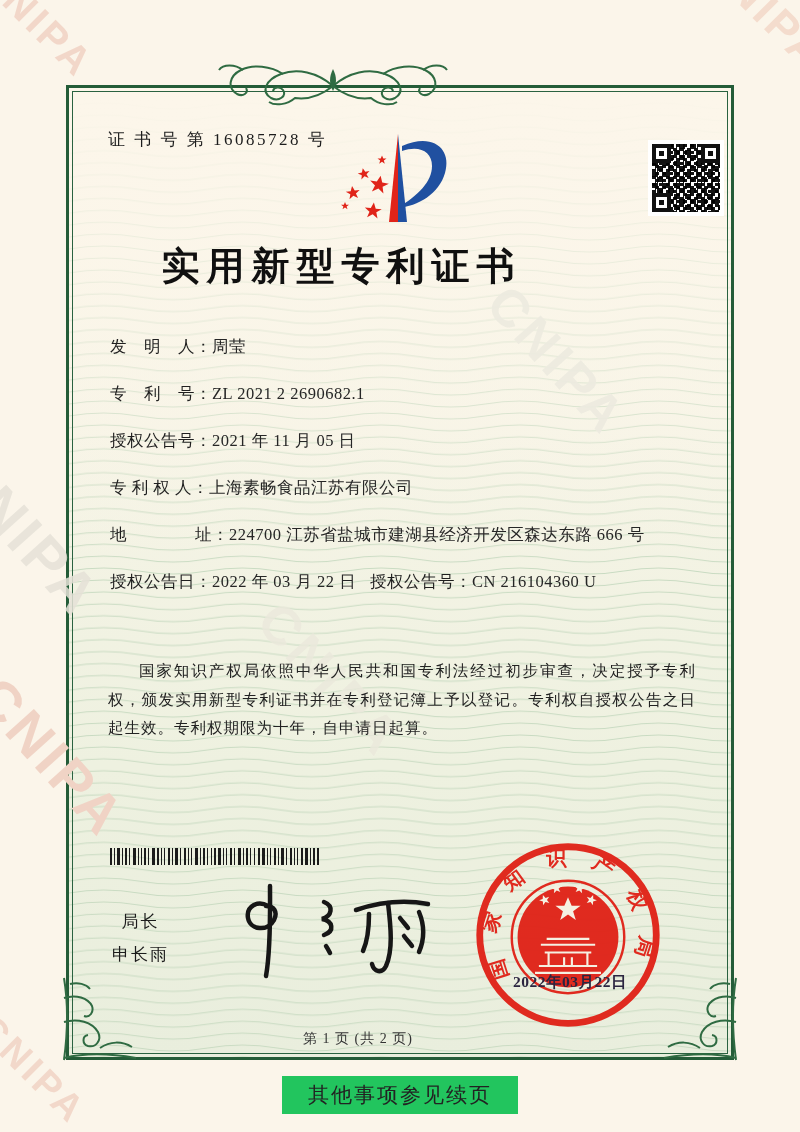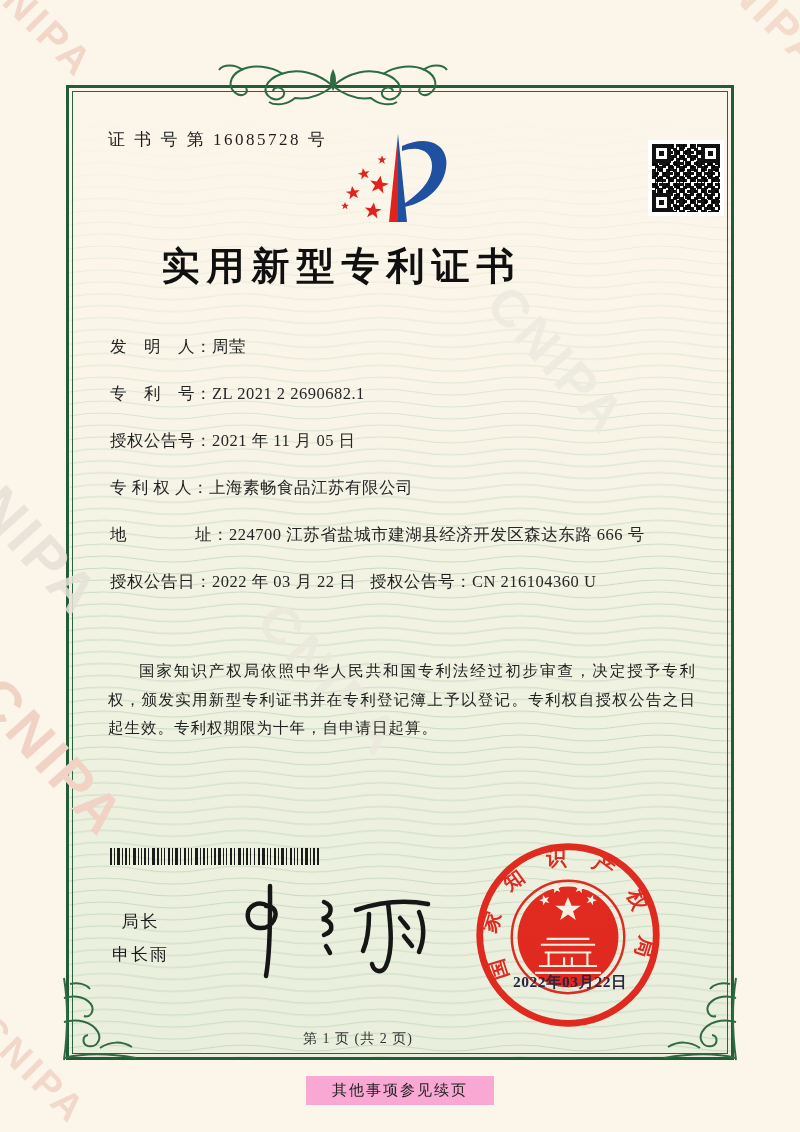--- a/index.html
+++ b/index.html
@@ -71,21 +71,21 @@
   .signer div { height:33px; line-height:33px; }
   .signature { left:228px; top:880px; width:214px; height:100px; z-index:2; }
 
   .seal { left:471px; top:838px; width:194px; height:194px; z-index:3; opacity:.96; }
   .seal-date { left:502px; top:972px; width:136px; text-align:center; font-size:15.5px;
                font-weight:700; color:#2b2540; letter-spacing:.5px; z-index:4; }
 
   .page-footer { left:66px; top:1030px; width:584px; text-align:center;
                  font-size:14px; letter-spacing:1px; color:#333; z-index:2; }
   .note { left:400px; top:1076px; transform:translateX(-50%);
-          background:#f9a8d4; padding:5px 26px; font-size:15px; letter-spacing:2px;
+          background:#22c55e; padding:5px 26px; font-size:21px; letter-spacing:2px;
           color:#222; z-index:2; white-space:nowrap; }
 </style>
 </head>
 <body>
 
 <div class="wm wm-a">CNIPA</div>
 <div class="wm wm-b">CNIPA</div>
 <div class="wm wm-c">CNIPA</div>
 <div class="wm wm-d">CNIPA</div>
 <div class="wm wm-e">CNIPA</div>

